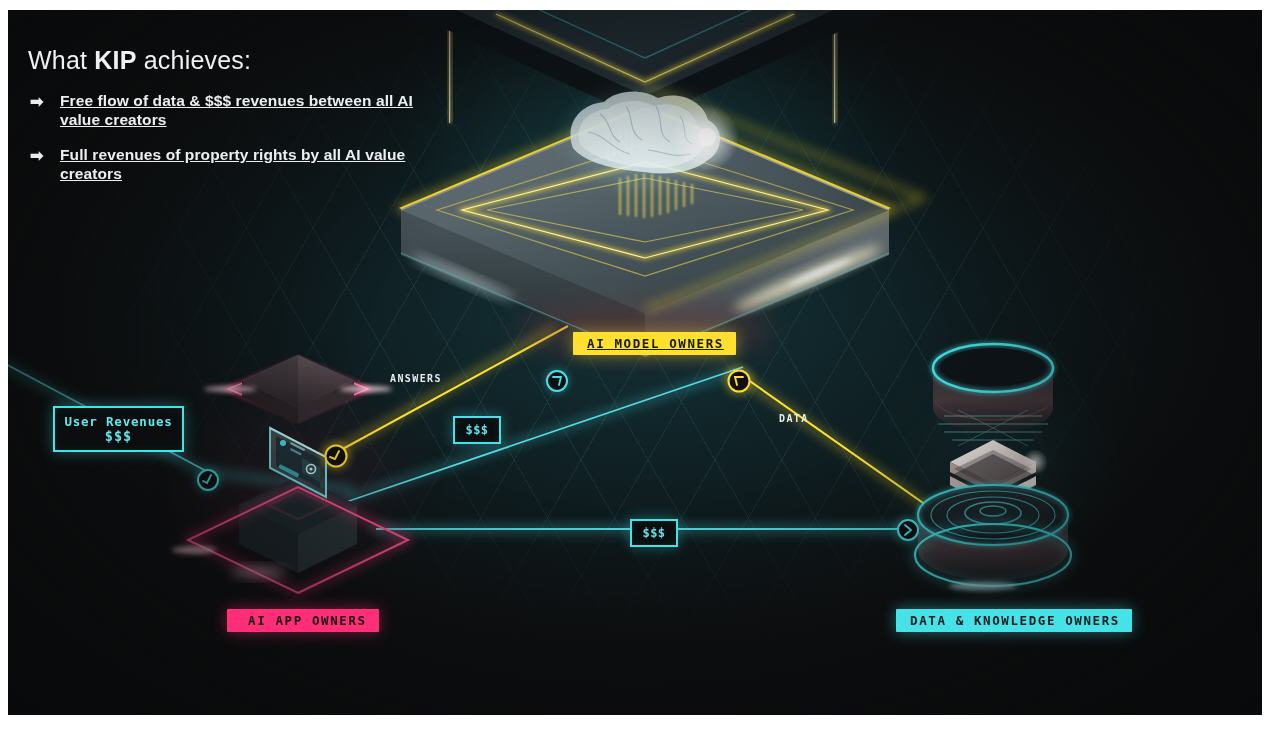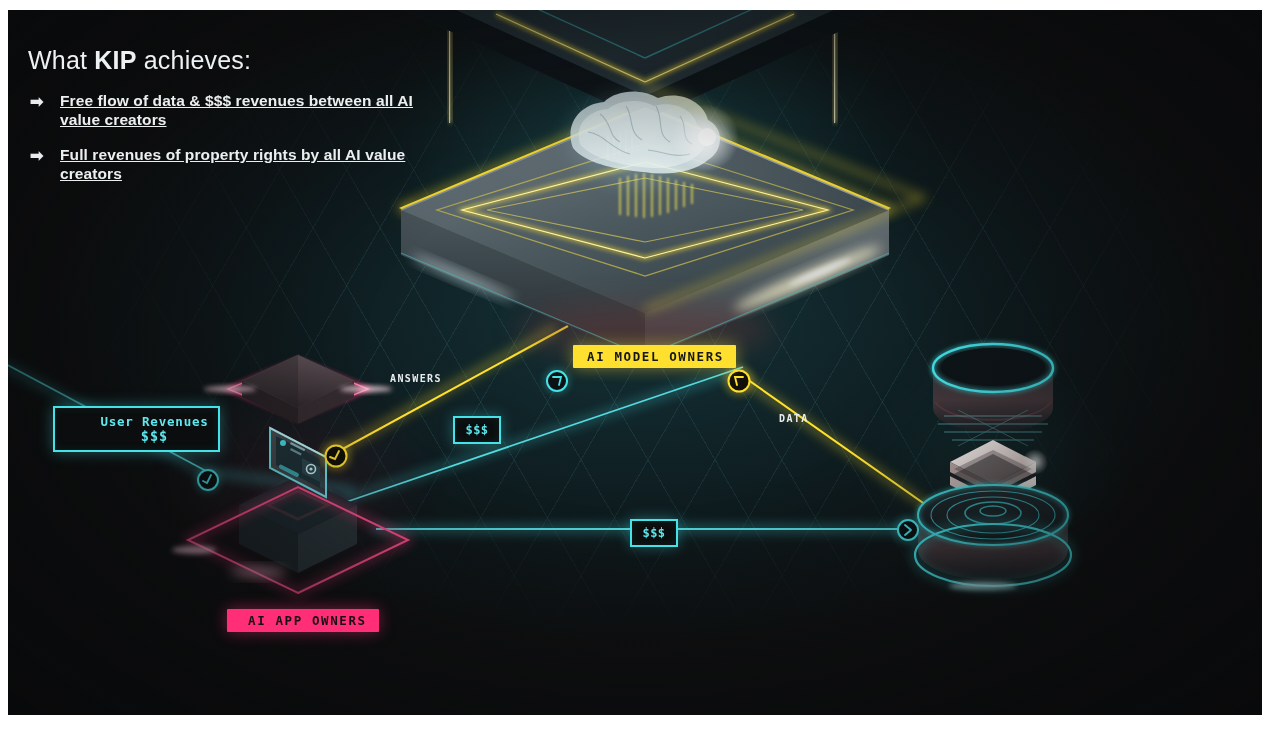--- a/index.html
+++ b/index.html
@@ -75,40 +75,40 @@
   .b-yellow{background:#ffe02e; box-shadow:0 0 16px rgba(255,224,46,.45);}
   .b-pink{background:#ff2e77; box-shadow:0 0 16px rgba(255,46,119,.45); color:#1a1013;}
   .b-cyan{background:#45e3e8; box-shadow:0 0 16px rgba(69,227,232,.45); color:#0e1a1c;}
 
   .badge-outline{
     background:#0b0d0e; border:2px solid #45e3e8;
     color:#5fe9ee; box-shadow:0 0 14px rgba(69,227,232,.35), inset 0 0 10px rgba(69,227,232,.08);
   }
   #user-revenues{
     left:45px; top:396px; width:127px; height:42px;
-    flex-direction:column; line-height:15px; font-size:12.5px; letter-spacing:.8px;padding-left:36px;
+    flex-direction:column; line-height:15px; font-size:12.5px; letter-spacing:.8px;
   }
   #user-revenues .ur-amt{font-size:13.5px; letter-spacing:1px;}
 
   .money{
     width:44px; height:24px; font-size:12px; letter-spacing:.5px;
     border-width:2px;
   }
   #money-left{left:445px; top:406px;}
   #money-bottom{left:622px; top:509px;}
 
   .plainlabel{
     position:absolute; z-index:35; color:#e8ecee;
     font-family:"DejaVu Sans Mono","Liberation Mono",monospace;
     font-size:10px; font-weight:700; letter-spacing:1.4px;
   }
   #label-answers{left:382px; top:363px;}
   #label-data{left:771px; top:363px;margin-top:40px;}
 
-  #label-model{left:565px; top:335px;}
+  #label-model{left:565px; top:322px;text-decoration:underline;}
   #label-app{left:219px; top:599px;padding-left:21px;}
   #label-knowledge{left:888px; top:599px;}
 </style>
 </head>
 <body>
 
 <div id="slide">
 
   <div class="bg-base"></div>
   <div class="grid"></div>
@@ -453,20 +453,21 @@
     <div class="bullet">
       <span class="arrow">➡</span>
       <span class="btext">Full revenues of property rights by all AI value creators</span>
     </div>
   </div>
 
   <div class="badge badge-solid b-yellow" id="label-model">AI MODEL OWNERS</div>
 
   <div class="badge badge-solid b-pink" id="label-app">AI APP OWNERS</div>
 
+  <div class="badge badge-solid b-cyan" id="label-knowledge">DATA &amp; KNOWLEDGE OWNERS</div>
 
   <div class="plainlabel" id="label-answers">ANSWERS</div>
   <div class="plainlabel" id="label-data">DATA</div>
 
   <div class="badge badge-outline" id="user-revenues">
     <span>User Revenues</span>
     <span class="ur-amt">$$$</span>
   </div>
 
   <div class="badge badge-outline money" id="money-left">$$$</div>

